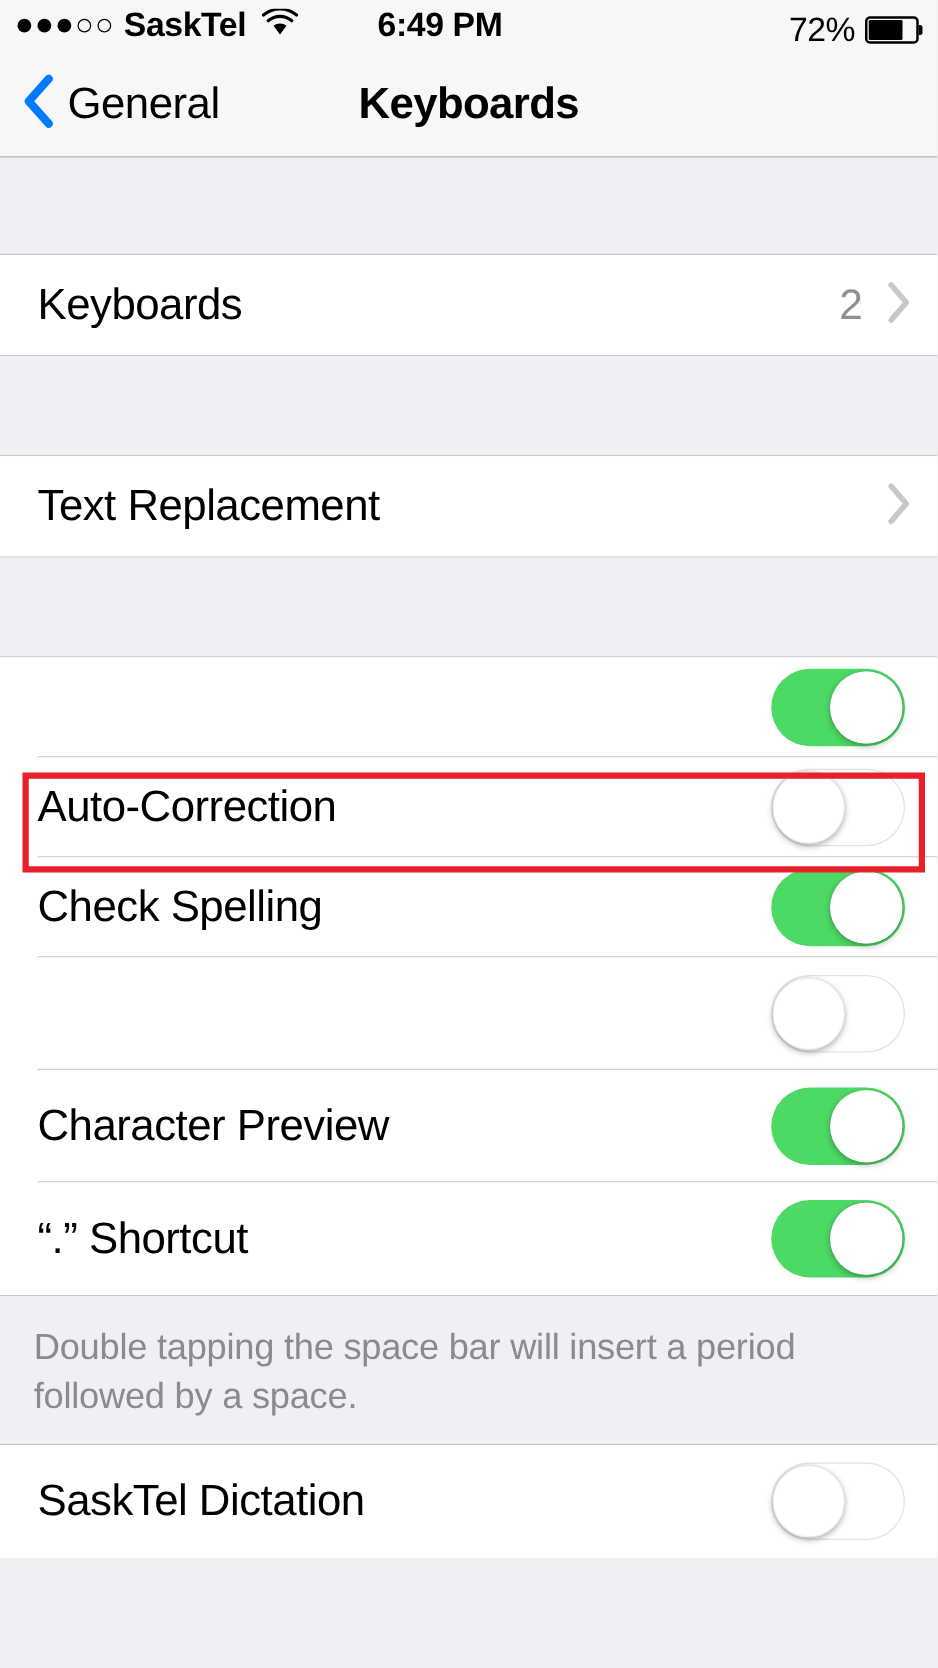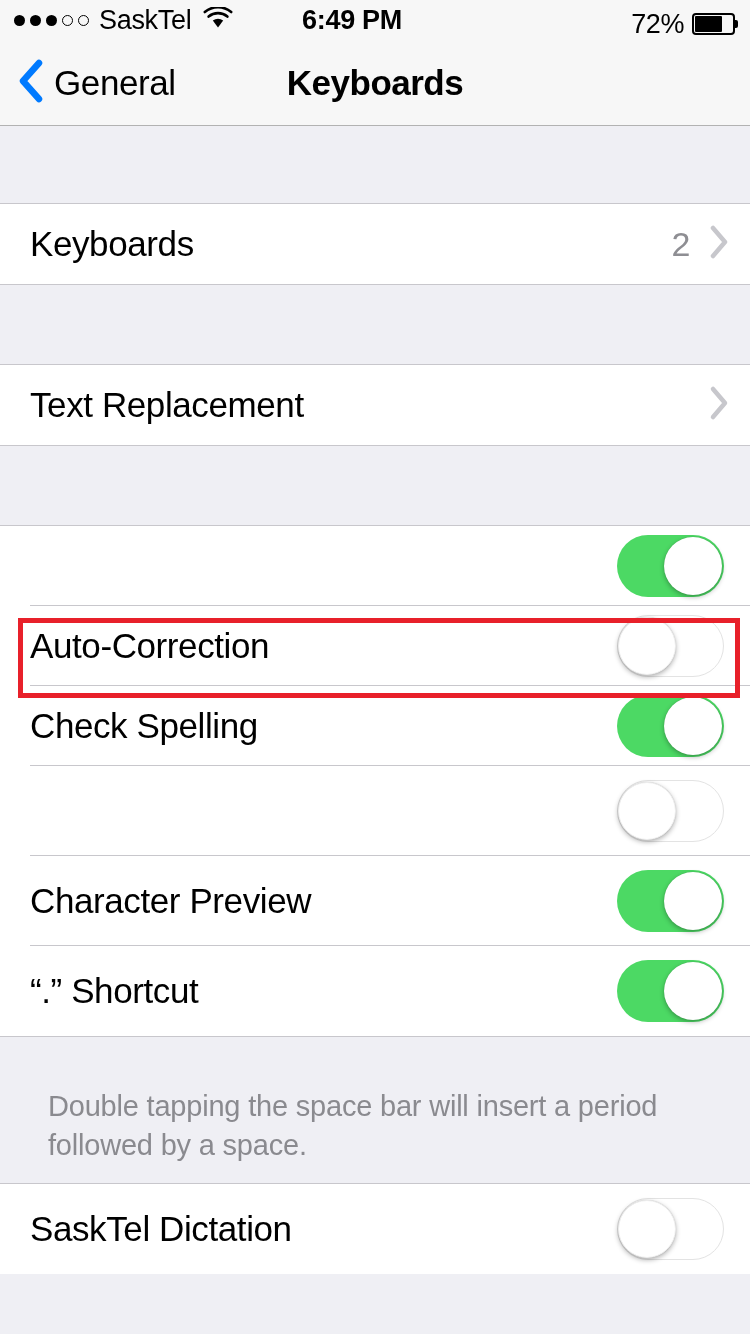--- a/index.html
+++ b/index.html
@@ -11,21 +11,21 @@
     overflow:hidden;
   }
   #screen { position:relative; width:750px; height:1334px; background:#EFEFF4; }
 
   
   .statusbar {
     position:absolute; top:0; left:0; width:750px; height:40px;
     background:#F7F7F7;
     display:flex; align-items:center;
   }
-  .sb-left { position:absolute; left:14px; top:0; height:40px; display:flex; align-items:center; gap:7px; }
+  .sb-left { position:absolute; left:14px; top:0; height:40px; display:flex; align-items:center; gap:7px;font-weight:bold; }
   .dots { display:flex; align-items:center; gap:5px; }
   .dot { width:11px; height:11px; border-radius:50%; }
   .dot.on { background:#000; }
   .dot.off { background:transparent; border:1.6px solid #000; }
   .carrier { font-size:27px; color:#000; letter-spacing:-0.3px; margin-left:3px; }
   .wifi { margin-left:5px; }
   .sb-center {
     position:absolute; left:0; width:704px; text-align:center; top:0; height:40px;
     display:flex; align-items:center; justify-content:center;
     font-size:27px; font-weight:bold; color:#000; letter-spacing:-0.3px;
@@ -88,21 +88,21 @@
   .toggle.off { background:#FFFFFF; border:1.5px solid #E3E3E3; }
   .toggle .knob {
     position:absolute; top:2px; width:58px; height:58px; border-radius:50%;
     background:#FFFFFF; box-shadow:0 2px 5px rgba(0,0,0,0.30), 0 0 1px rgba(0,0,0,0.18);
   }
   .toggle.on .knob { right:2px; }
   .toggle.off .knob { left:0px; top:0.5px; border:1px solid #EDEDED; }
 
   
   .footer {
-    background:#EFEFF4; padding:22px 32px 18px 48px;margin-top:28px;
+    background:#EFEFF4; padding:22px 32px 18px 27px;
   }
   .footer p { font-size:29px; line-height:39px; color:#8A8A8F; letter-spacing:-0.2px; }
 
   
   .highlight {
     position:absolute; left:18px; top:618px; width:722px; height:80px;
     border:5px solid #E8202A; pointer-events:none; z-index:20;
   }
 </style>
 </head>

